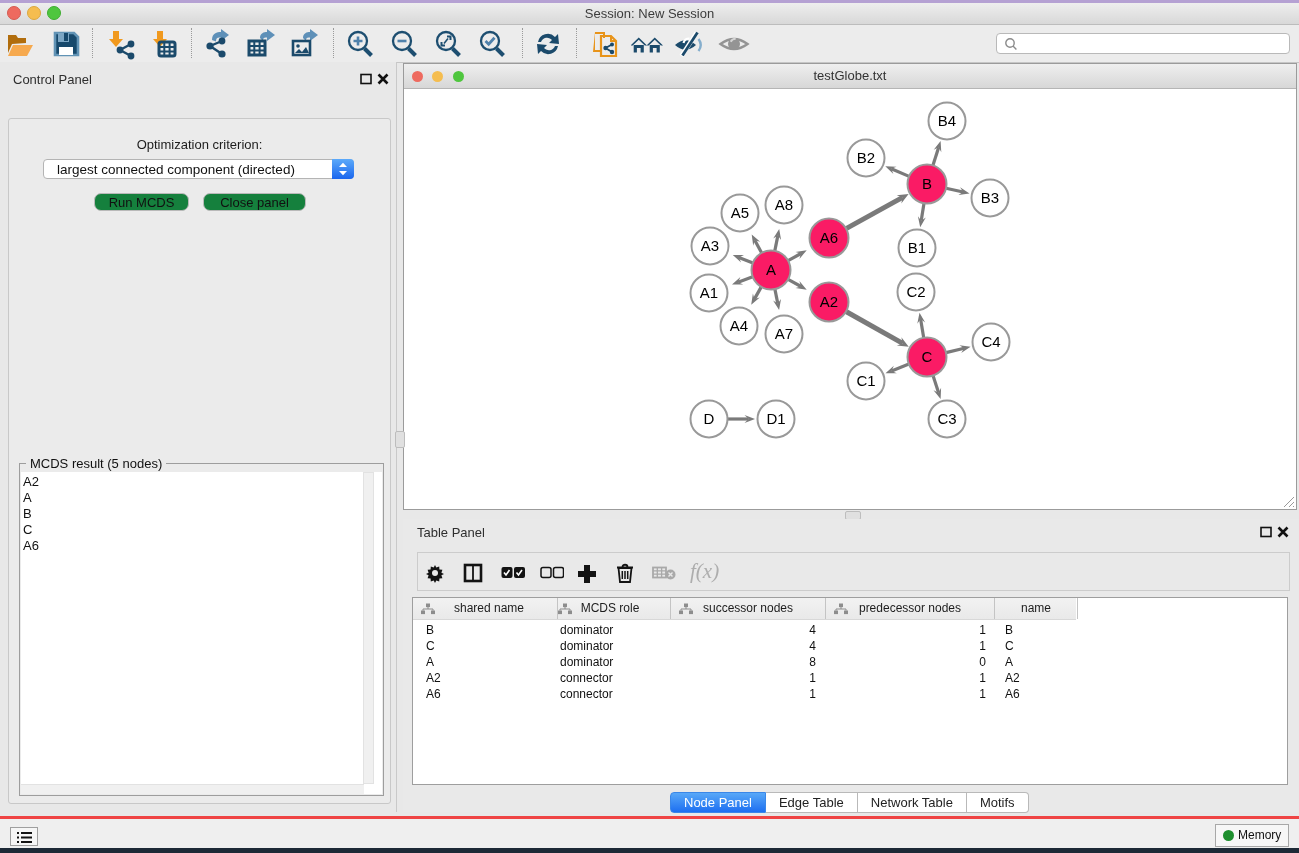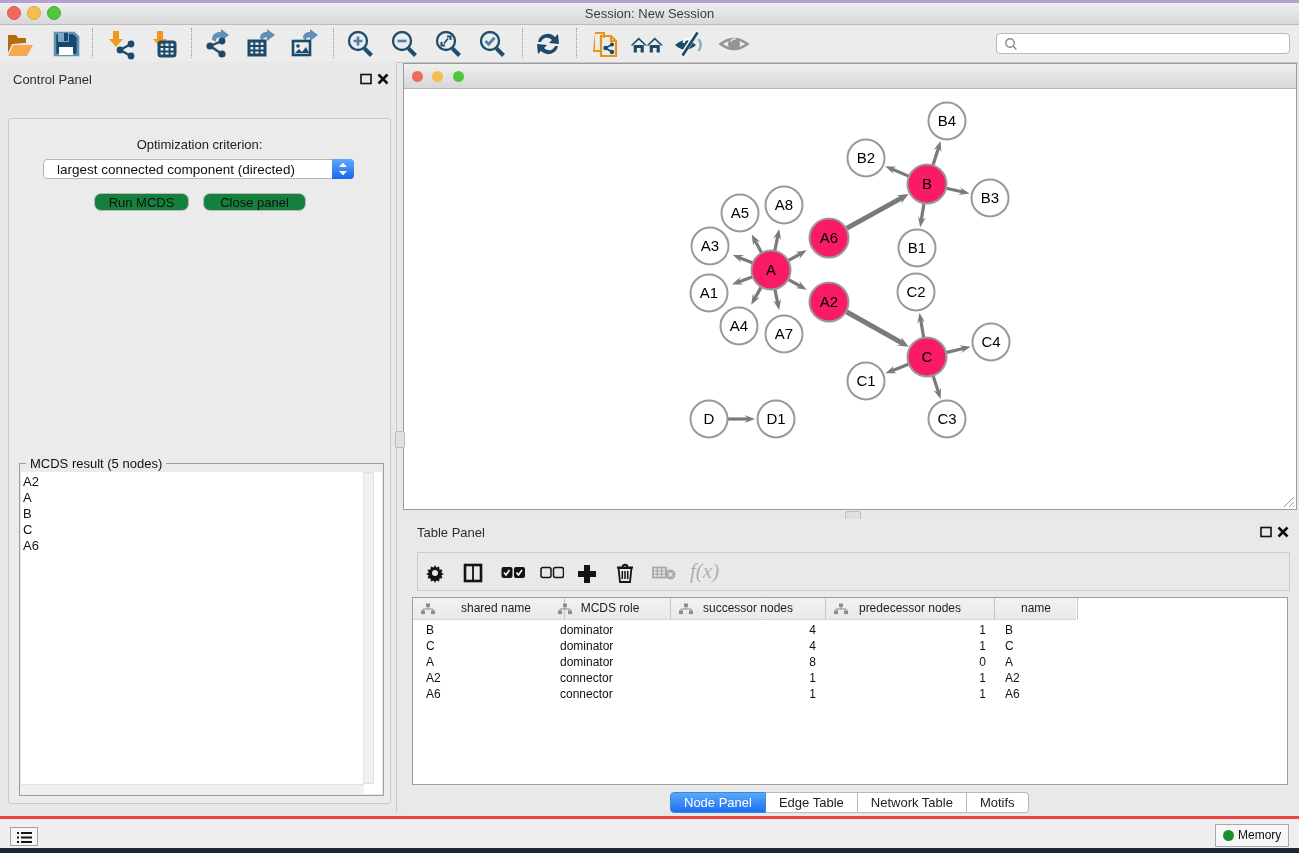--- a/index.html
+++ b/index.html
@@ -242,20 +242,21 @@
         <div class="hsb"></div>
       </div>
     </div>
   </div>
 </div>
 <div class="abs" id="gwin">
   <div id="gtitle">
     <div class="tl" style="left:8px;top:7px;width:11px;height:11px;background:#ee6a5f;"></div>
     <div class="tl" style="left:28px;top:7px;width:11px;height:11px;background:#f5bd4f;"></div>
     <div class="tl" style="left:48.5px;top:7px;width:11px;height:11px;background:#4fc63e;"></div>
+    <div class="title">testGlobe.txt</div>
   </div>
   <svg id="graph" width="892" height="420" viewBox="0 0 892 420">
   <g>
   <line x1="357.7" y1="163.9" x2="350.8" y2="151.2" stroke-width="3.2"></line>
   <line x1="370.8" y1="161.9" x2="373.9" y2="146.4" stroke-width="3.2"></line>
   <line x1="348.9" y1="173.9" x2="334.9" y2="168.4" stroke-width="3.2"></line>
   <line x1="348.7" y1="187.8" x2="334.1" y2="193.2" stroke-width="3.2"></line>
   <line x1="357.3" y1="197.9" x2="350.4" y2="210.1" stroke-width="3.2"></line>
   <line x1="370.9" y1="200.1" x2="373.8" y2="214.6" stroke-width="3.2"></line>
   <line x1="384.1" y1="171.6" x2="397.0" y2="164.5" stroke-width="3.2"></line>
@@ -382,21 +383,21 @@
           <rect x="1" y="1.5" width="13" height="10" stroke-width="1.8"></rect>
       <path d="M1 4.8 h13 M1 8.2 h13 M5.3 1.5 v10 M9.6 1.5 v10" stroke-width="1.3"></path>
         </g>
       <circle cx="18.5" cy="8.5" r="5" fill="#a9a9a9"></circle>
       <path d="M16.5 6.5 l4 4 M20.5 6.5 l-4 4" stroke="#e9e9e9" stroke-width="1.4"></path>
     </svg>
     <div style="position:absolute;left:272px;top:6px;font-family:'Liberation Serif',serif;font-style:italic;font-size:21px;color:#adadad;">f(x)</div>
   </div>
   <div id="ttable">
     <div id="thead">
-      <div class="c" style="left:15px;width:136px;">shared name</div>
+      <div class="c" style="left:8px;width:136px;">shared name</div>
       <div class="c" style="left:137px;width:120px;">MCDS role</div>
       <div class="c" style="left:258px;width:154px;">successor nodes</div>
       <div class="c" style="left:413px;width:168px;">predecessor nodes</div>
       <div class="c" style="left:582px;width:82px;border-right:1px solid #c4c4c4;">name</div>
       <svg class="hico" style="left:8px" viewBox="0 0 14 12">
           <g fill="#8d8d8d">
             <rect x="5" y="0.5" width="4" height="3.6"></rect>
             <rect x="0" y="7.5" width="4" height="3.6"></rect>
             <rect x="10" y="7.5" width="4" height="3.6"></rect>
             <path d="M7 4 v2 M2 7.6 v-1.6 h10 v1.6" stroke="#8d8d8d" fill="none"></path>

